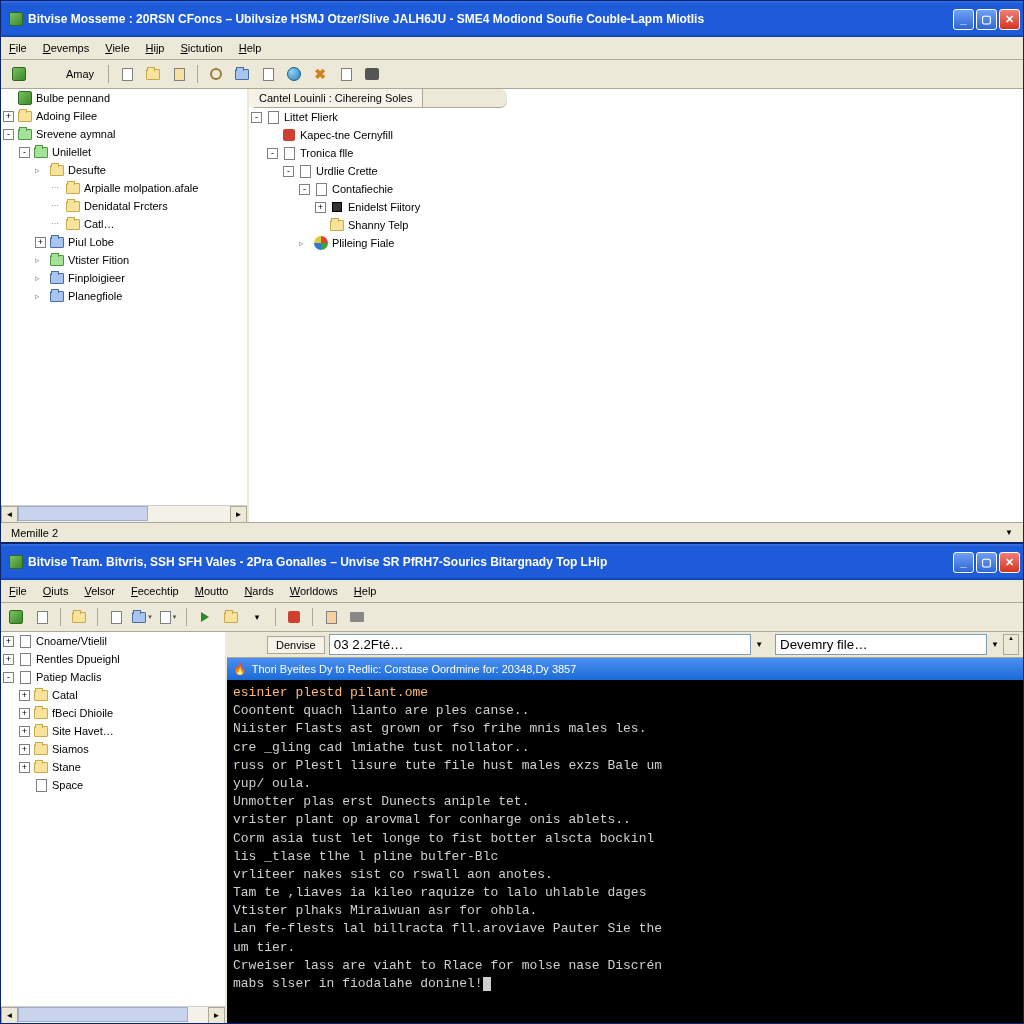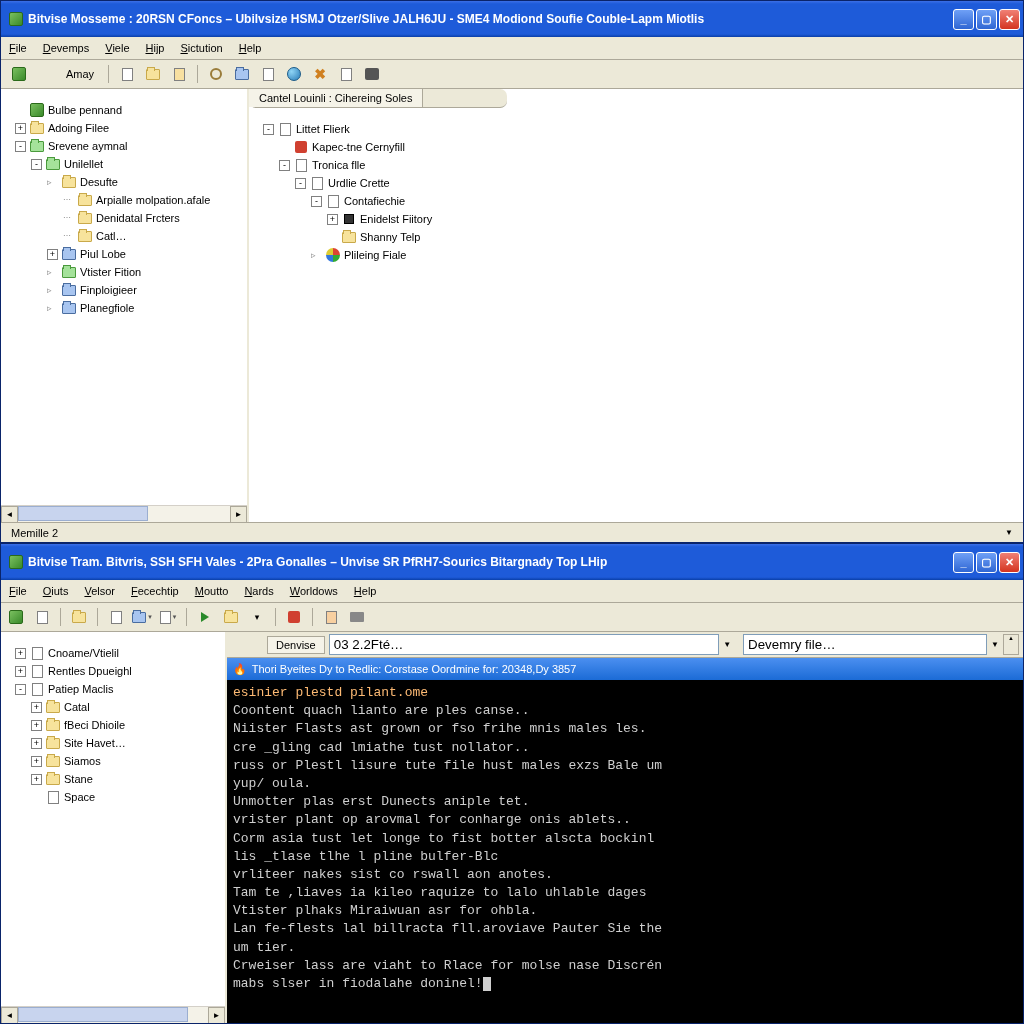--- a/index.html
+++ b/index.html
@@ -70,21 +70,21 @@
 }
 .left-pane {
   width: 248px;
   border-right: 2px solid #ece9d8;
   background: #fff;
   overflow: auto;
   display: flex;
   flex-direction: column;
 }
 .right-pane { flex: 1; background: #fff; overflow: auto; }
-.tree { padding: 12px; }
+.tree { padding: 0; }
 .tree-node {
   display: flex; align-items: center; padding: 1px 2px; white-space: nowrap; cursor: pointer;
   height: 18px;
 }
 .expander {
   width: 11px; height: 11px; border: 1px solid #808080; background: #fff;
   display: inline-flex; align-items: center; justify-content: center;
   font-size: 9px; line-height: 1; margin-right: 3px; color: #000;
 }
 .expander-spacer { width: 11px; height: 11px; margin-right: 3px; display: inline-block; }
@@ -122,21 +122,21 @@
 
 .bottom-content { flex: 1; display: flex; background: #fff; overflow: hidden; }
 .bottom-left { width: 226px; background: #fff; border-right: 2px solid #ece9d8; display: flex; flex-direction: column; }
 .bottom-right { flex: 1; display: flex; flex-direction: column; }
 .breadcrumb-bar {
   height: 26px; display: flex; align-items: center; gap: 4px;
   padding: 0 4px; border-bottom: 1px solid #aca899; background: #ece9d8;
 }
 .bc-btn { padding: 2px 8px; border: 1px solid #aca899; background: #f5f3e8; cursor: pointer; margin-left: 36px; }
 .bc-input { flex: 1; height: 21px; border: 1px solid #7f9db9; background: #fff; padding: 0 4px; }
-.bc-input2 { width: 244px; height: 21px; border: 1px solid #7f9db9; background: #fff; padding: 0 4px; }
+.bc-input2 { width: 212px; height: 21px; border: 1px solid #7f9db9; background: #fff; padding: 0 4px; }
 .bc-spinner { width: 16px; height: 21px; border: 1px solid #aca899; background: #ece9d8; display: flex; flex-direction: column; }
 .term-title {
   height: 22px; background: linear-gradient(to bottom, #4b8ff0, #1b6bd6);
   color: #fff; display: flex; align-items: center; padding: 0 6px; gap: 5px; font-size: 11px;
 }
 .terminal {
   flex: 1; background: #000; color: #cfcfcf;
   font-family: "Courier New", monospace; font-size: 13px;
   padding: 4px 6px; white-space: pre; overflow: hidden; line-height: 1.4;
 }

